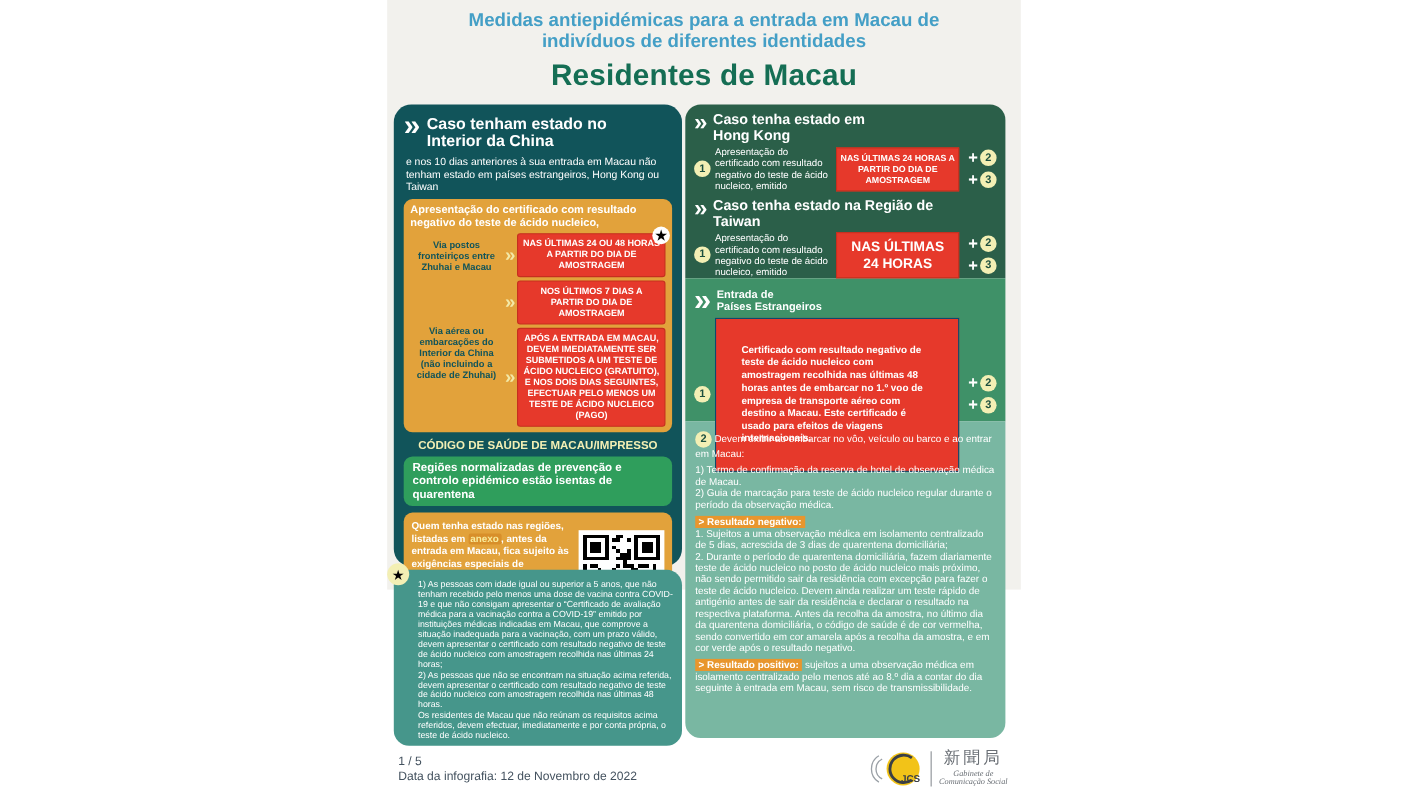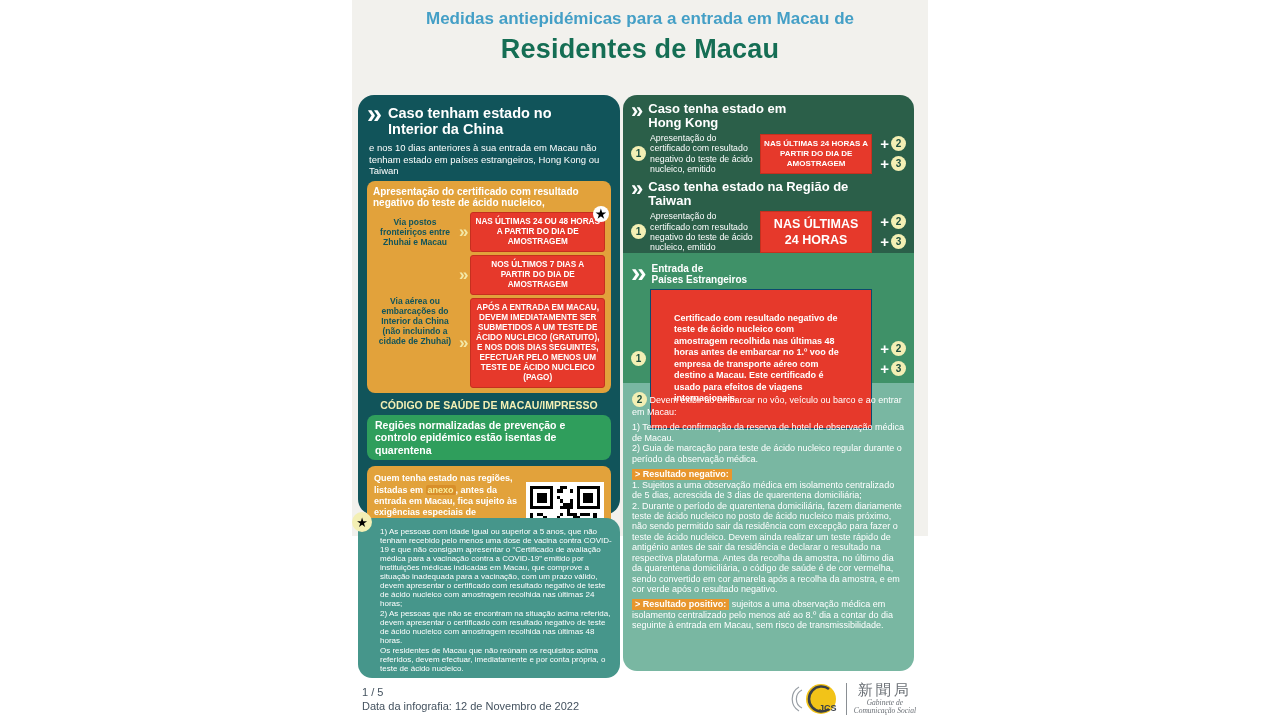--- a/index.html
+++ b/index.html
@@ -99,20 +99,21 @@
   .logo-text-pt { color: #6a6f75; font-size: 7.5px; font-style: italic;
     font-family: "Liberation Serif", serif; line-height: 1.15; text-align: center; }
 </style>
 </head>
 <body>
 
 <div class="strip">
 
   <div class="hdr-title">
     <div>Medidas antiepidémicas para a entrada em Macau de</div>
+    <div>indivíduos de diferentes identidades</div>
   </div>
   <div class="hdr-sub">Residentes de Macau</div>
 
   <div class="left-panel">
     <div class="ptitle-row">
       <span class="chev">»</span>
       <div class="ptitle">
         <div>Caso tenham estado no</div>
         <div>Interior da China</div>
       </div>

